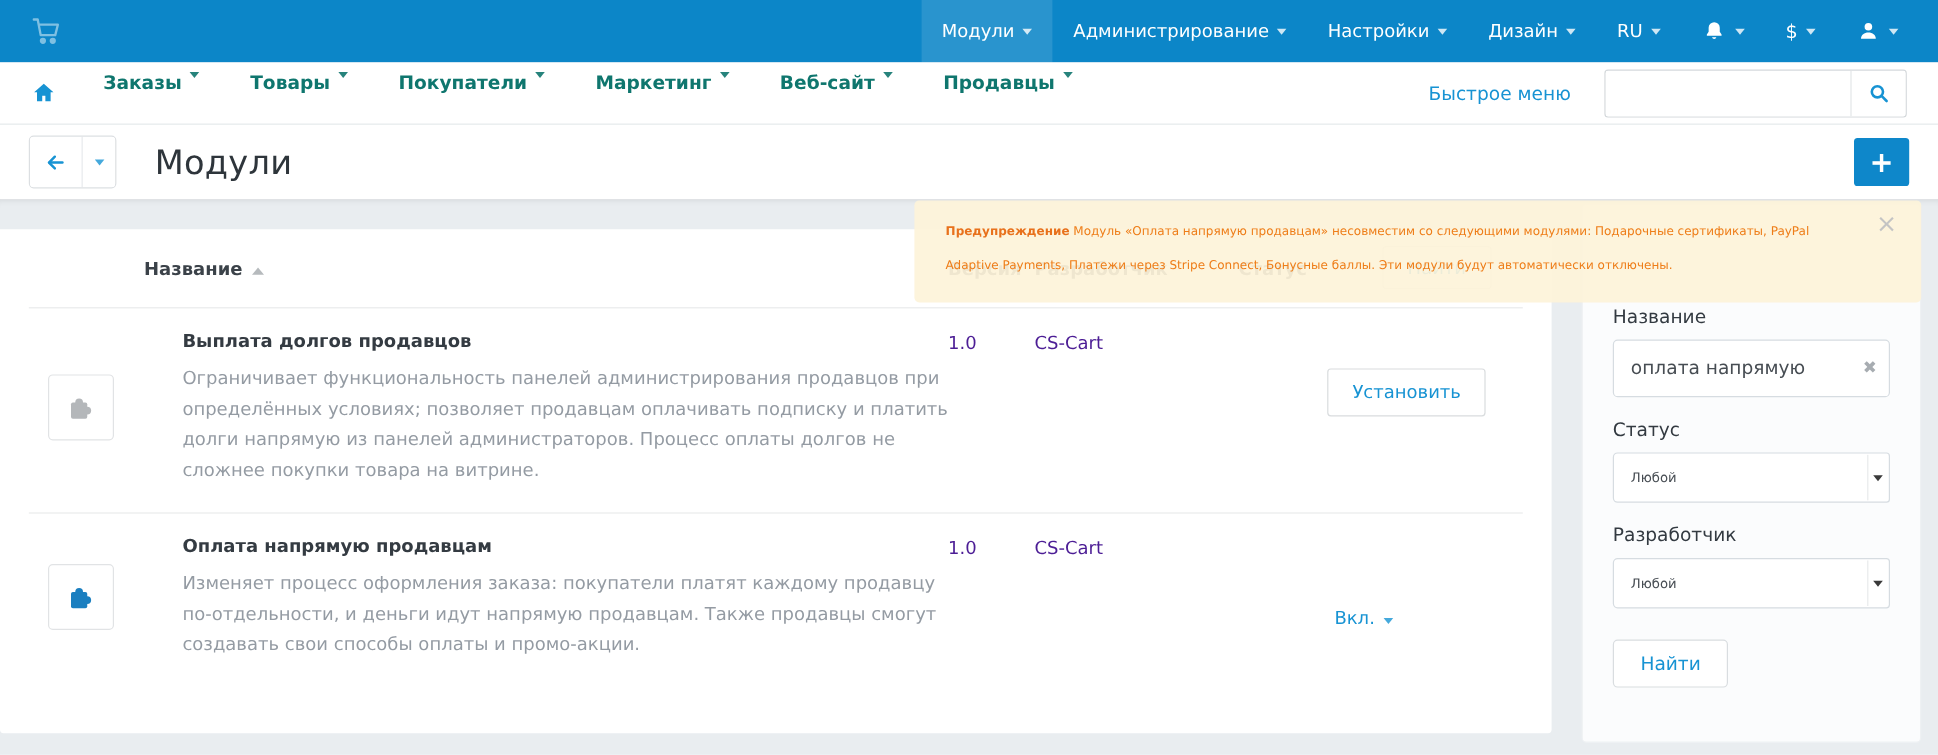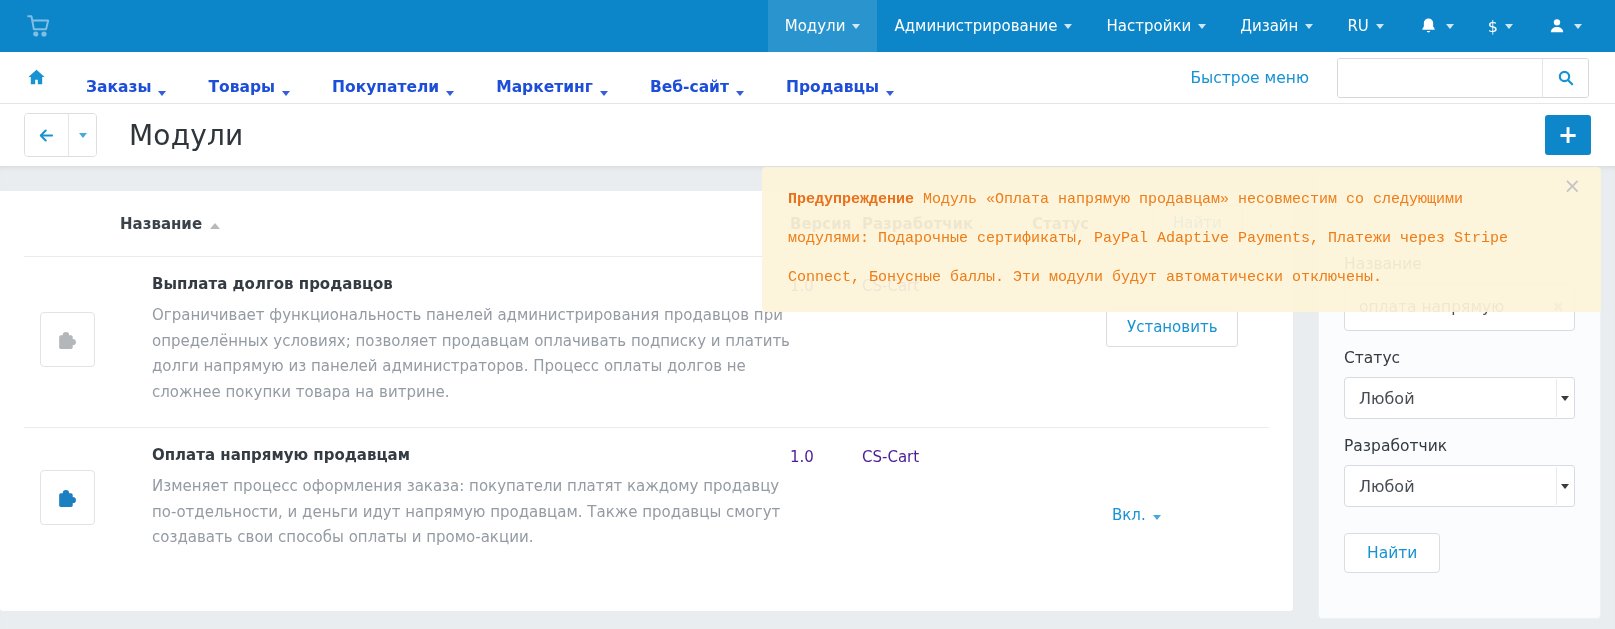--- a/index.html
+++ b/index.html
@@ -12,21 +12,21 @@
   .topbar .spacer { flex:1; }
   .top-item { display:flex; align-items:center; height:52px; padding:0 17px; color:#fff; font-size:15px; cursor:pointer; white-space:nowrap; }
   .top-item.active { background:rgba(255,255,255,.12); }
   .caret { display:inline-block; width:0; height:0; border-left:4px solid transparent; border-right:4px solid transparent; border-top:5px solid currentColor; margin-left:7px; opacity:.8; }
   .top-icon { color:#fff; display:flex; align-items:center; }
   .dollar { font-size:16px; font-weight:400; }
 
   
   .navbar { height:52px; background:#fff; border-bottom:1px solid #e2e6e9; display:flex; align-items:center; padding:0 26px; }
   .home { color:#1793d3; display:flex; align-items:center; margin-right:18px; cursor:pointer; }
-  .nav-item { display:flex; align-items:flex-end; color:#1d4ed8; font-size:15.5px; font-weight:600; padding:0 21px; height:36px; cursor:pointer; white-space:nowrap; }
+  .nav-item { display:flex; align-items:flex-start; color:#0f766e; font-size:15.5px; font-weight:600; padding:0 21px; height:36px; cursor:pointer; white-space:nowrap; }
   .nav-item .caret { opacity:.9; }
   .navbar .spacer { flex:1; }
   .quick-menu { color:#1793d3; font-size:15.5px; margin-right:28px; cursor:pointer; white-space:nowrap; }
   .searchbox { width:252px; height:40px; border:1px solid #d4d8db; border-radius:3px; display:flex; background:#fff; overflow:hidden; }
   .searchbox input { flex:1; border:none; outline:none; padding:0 12px; font-size:15px; font-family:inherit; min-width:0; }
   .search-btn { width:46px; display:flex; align-items:center; justify-content:center; border-left:1px solid #e3e6e8; color:#1793d3; cursor:pointer; background:#fff; }
 
   
   .titlebar { height:62px; background:#fff; display:flex; align-items:center; padding:0 24px; }
   .btn-group { display:flex; border:1px solid #dcdfe2; border-radius:4px; overflow:hidden; background:#fff; }
@@ -61,28 +61,28 @@
   .status-link { position:absolute; left:80px; top:40px; color:#1793d3; font-size:15px; cursor:pointer; white-space:nowrap;margin-top:22px; }
 
   
   .sidebar-card { position:absolute; left:1318px; right:14px; top:4px; bottom:10px; background:#fbfcfd; border:1px solid #eef1f3; border-radius:4px; z-index:2; }
   .sidebar-inner { padding:84px 25px 20px; }
   .f-label { font-size:15.5px; color:#333a41; margin:18px 0 10px; }
   .f-label:first-child { margin-top:0; }
   .input-wrap { position:relative; }
   .f-input { width:100%; height:48px; border:1px solid #d6dce1; border-radius:4px; background:#fff; padding:0 34px 0 14px; font-size:15.5px; color:#474d53; font-family:inherit; outline:none; }
   .clear-x { position:absolute; right:11px; top:50%; transform:translateY(-50%); color:#a7acb1; font-size:14px; font-weight:700; cursor:pointer; }
-  .f-select { position:relative; width:100%; height:42px; border:1px solid #d6dce1; border-radius:4px 3px 3px 4px; background:#fff; display:flex; align-items:center; padding:0 30px 0 14px; font-size:16px; color:#474d53; cursor:pointer; }
+  .f-select { position:relative; width:100%; height:42px; border:1px solid #d6dce1; border-radius:4px 3px 3px 4px; background:#fff; display:flex; align-items:center; padding:0 30px 0 14px; font-size:11px; color:#474d53; cursor:pointer; }
   .f-select::before { content:""; position:absolute; right:17px; top:1px; bottom:1px; border-left:1px solid #e8eaec; }
   .f-select::after { content:""; position:absolute; right:5px; top:50%; margin-top:-2px; border-left:4px solid transparent; border-right:4px solid transparent; border-top:5px solid #3a3a3a; }
   .btn-find { margin-top:26px; padding:10px 22px; background:#fff; border:1px solid #d9dde0; border-radius:4px; color:#1793d3; font-size:15.5px; cursor:pointer; font-family:inherit; }
 
   
   .notification { position:absolute; left:762px; top:1px; width:839px; min-height:85px; background:rgba(253,243,217,.93); border-radius:4px; padding:13px 60px 15px 26px; z-index:6; }
-  .notif-text { font-size:15px; line-height:39px; color:#ee7d18; max-width:724px;font-family:Liberation Mono, monospace; }
+  .notif-text { font-size:10px; line-height:28px; color:#ee7d18; max-width:724px; }
   .notif-title { font-weight:700; color:#e8711c; }
   .notif-close { position:absolute; right:20px; top:9px; color:#c4c4c4; font-size:21px; font-weight:400; cursor:pointer; line-height:1; }
 
   svg { display:block; }
 </style>
 </head>
 <body>
 
 <div class="topbar">
   <span class="cart-logo">

